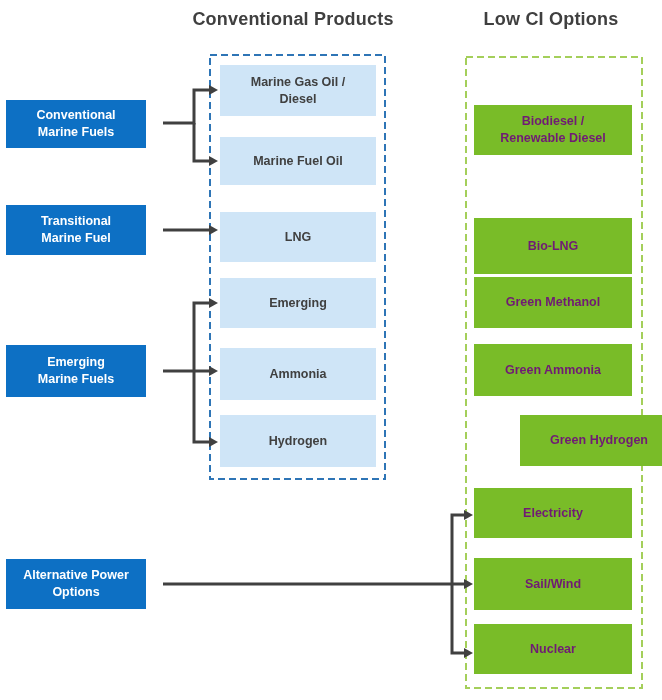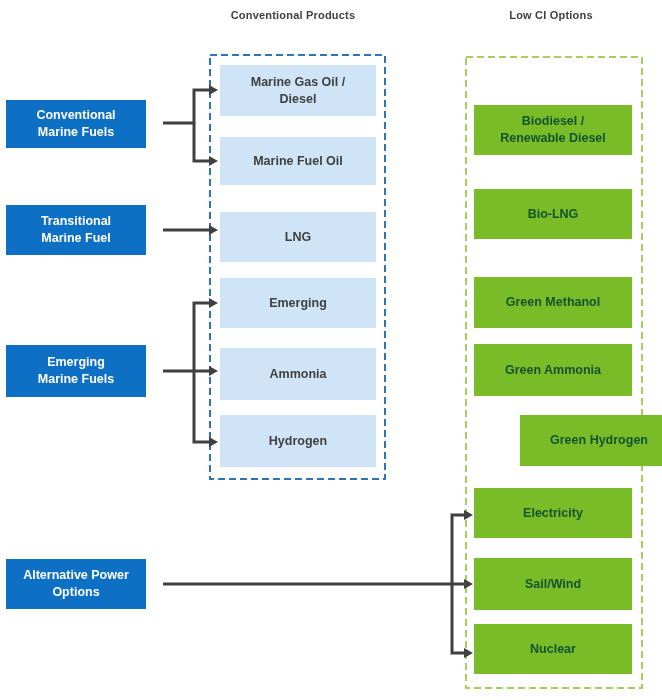--- a/index.html
+++ b/index.html
@@ -5,42 +5,42 @@
   html,body { margin:0; padding:0; background:#ffffff; }
   .canvas {
     position:relative;
     width:662px; height:700px;
     background:#ffffff;
     font-family:"Liberation Sans", sans-serif;
     overflow:hidden;
   }
   .hdr {
     position:absolute;
-    font-size:11px;
+    font-size:18px;
     font-weight:bold;
     color:var(--header-text);
     text-align:center;
     letter-spacing:0.2px;
   }
   .box {
     position:absolute;
     display:flex;
     align-items:center;
     justify-content:center;
     text-align:center;
     font-weight:bold;
     font-size:12.5px;
     line-height:1.35;
     white-space:pre-line;
     box-sizing:border-box;
     padding:2px 6px;
   }
   .src { left:6px;  width:140px; background:var(--blue-box);       color:#ffffff; }
   .mid { left:220px; width:156px; background:var(--light-blue-box); color:var(--mid-text); }
-  .low { left:474px; width:158px; background:var(--green-box);      color:#14532d; }
+  .low { left:474px; width:158px; background:var(--green-box);      color:#701a75; }
   svg.overlay { position:absolute; left:0; top:0; z-index:0; }
   .box, .hdr { z-index:1; }
   .dash-blue  { fill:none; stroke:var(--blue-dash);  stroke-width:2; stroke-dasharray:7 4; }
   .dash-green { fill:none; stroke:var(--green-dash); stroke-width:2; stroke-dasharray:7 4; }
   .arrow { fill:none; stroke:var(--arrow); stroke-width:3; stroke-linejoin:miter; stroke-linecap:butt; }
   #arrowhead path { fill:var(--arrow); }
 </style>
 </head>
 <body>
 
@@ -82,21 +82,21 @@
   <div class="box mid" style="top:65px; height:51px;">Marine Gas Oil /
 Diesel</div>
   <div class="box mid" style="top:137px; height:48px;">Marine Fuel Oil</div>
   <div class="box mid" style="top:212px; height:50px;">LNG</div>
   <div class="box mid" style="top:278px; height:50px;">Emerging</div>
   <div class="box mid" style="top:348px; height:52px;">Ammonia</div>
   <div class="box mid" style="top:415px; height:52px;">Hydrogen</div>
 
   <div class="box low" style="top:105px; height:50px;">Biodiesel /
 Renewable Diesel</div>
-  <div class="box low" style="top:189px; height:50px;">Bio-LNG</div>
+  <div class="box low" style="top:218px; height:56px;">Bio-LNG</div>
   <div class="box low" style="top:277px; height:51px;">Green Methanol</div>
   <div class="box low" style="top:344px; height:52px;">Green Ammonia</div>
   <div class="box low" style="top:415px; height:51px;margin-left:46px;">Green Hydrogen</div>
   <div class="box low" style="top:488px; height:50px;">Electricity</div>
   <div class="box low" style="top:558px; height:52px;">Sail/Wind</div>
   <div class="box low" style="top:624px; height:50px;">Nuclear</div>
 
 </div>
 
 </body></html>

